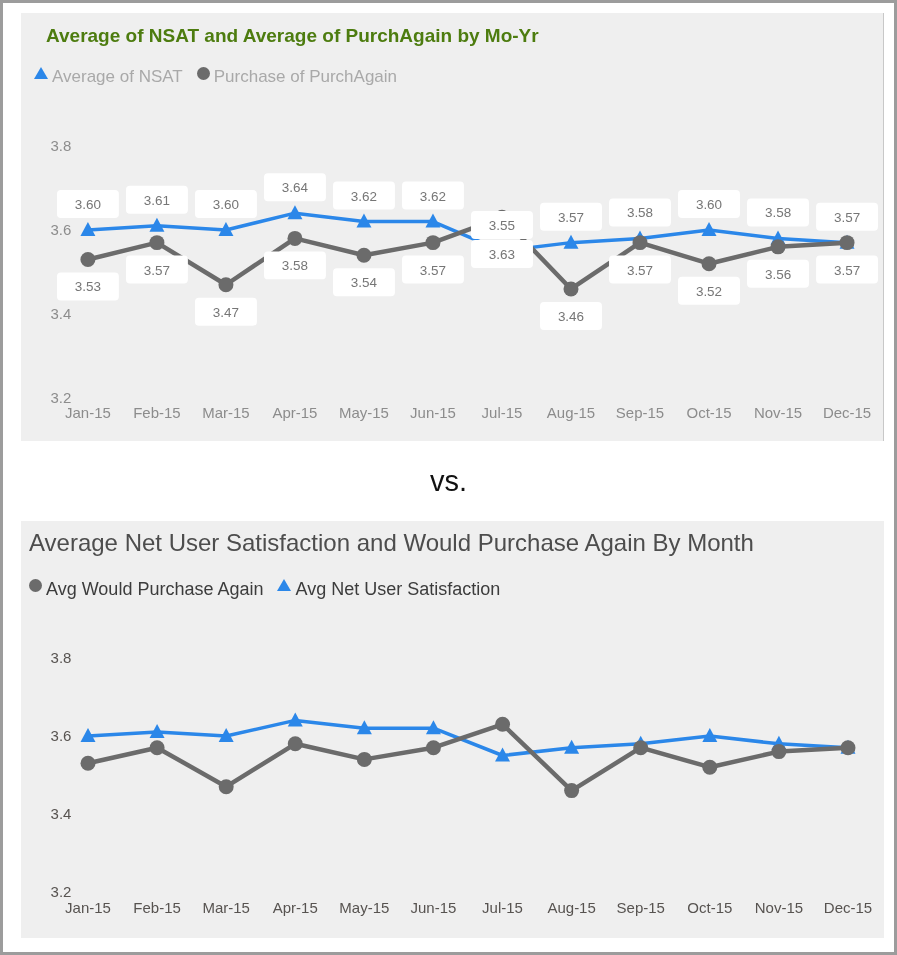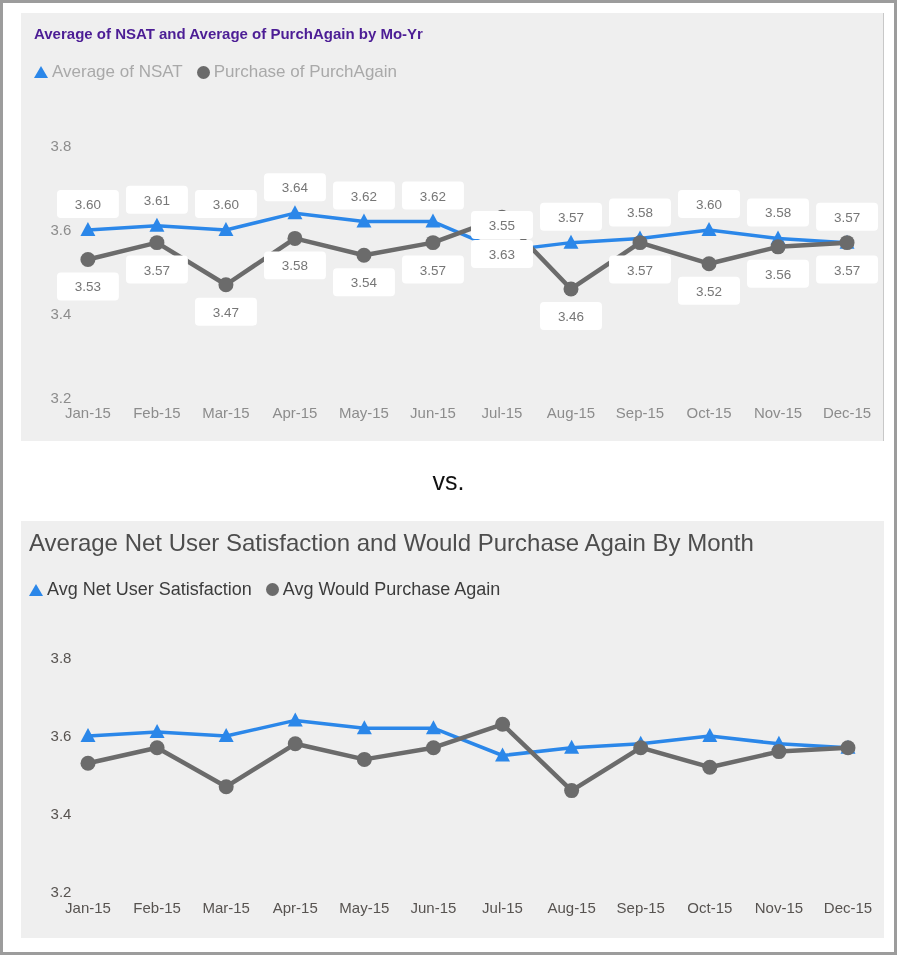--- a/index.html
+++ b/index.html
@@ -17,48 +17,48 @@
     left:18px; width:863px;
     background:#EFEFEF;
   }
   #card-top { top:10px;  height:428px; border-right:1px solid #C8C8C8; }
   #card-bottom { top:518px; height:417px; }
   .chart-card .plot {
     position:absolute; left:0; top:0; width:100%; height:100%;
   }
   .card-head { position:relative; z-index:2; pointer-events:none; }
   .title-top {
-    margin:12px 0 0 13px;
-    font-size:15px; font-weight:bold; color:#4c1d95;
+    margin:12px 0 0 25px;
+    font-size:19px; font-weight:bold; color:#4d7c0f;
   }
   .title-bottom {
     margin:8px 0 0 8px;
     font-size:24px; font-weight:normal; color:#4D4D4D;
   }
   .legend {
     display:flex; align-items:center; gap:14px;
     pointer-events:auto;
   }
   #card-top .legend { margin:20px 0 0 13px; font-size:17px; color:#A9A9A9; }
   #card-bottom .legend { margin:22px 0 0 8px; font-size:18px; color:#3C3C3C; }
-  .legend-item { display:flex; align-items:center; gap:4px; cursor:pointer; }
+  .legend-item { display:flex; gap:4px; cursor:pointer; }
   .marker.tri {
     width:0; height:0;
     border-left:7px solid transparent;
     border-right:7px solid transparent;
     border-bottom:12px solid #2B87E9;
   }
   .marker.dot {
     width:13px; height:13px; border-radius:50%;
     background:#6B6B6B;
   }
   .vs-divider {
     position:absolute; left:0; top:438px; width:100%; height:80px;
     display:flex; align-items:center; justify-content:center;
-    font-size:25px; color:#111; background:#fff;
+    font-size:29px; color:#111; background:#fff;
   }
   text.ytick, text.xtick { font-family:"Liberation Sans", sans-serif; }
 </style>
 </head>
 <body>
 
 <div class="frame">
 
   <section class="chart-card" id="card-top">
     <div class="card-head">
@@ -178,26 +178,26 @@
 
   <div class="vs-divider">
     <span>vs.</span>
   </div>
 
   <section class="chart-card" id="card-bottom">
     <div class="card-head">
       <div class="title-bottom">Average Net User Satisfaction and Would Purchase Again By Month</div>
       <div class="legend">
         <span class="legend-item">
+          <span class="marker dot" style="background: rgb(107, 107, 107);"></span>
+          <span>Avg Would Purchase Again</span>
+        </span>
+        <span class="legend-item">
           <span class="marker tri" style="border-bottom-color: rgb(43, 135, 233);"></span>
           <span>Avg Net User Satisfaction</span>
-        </span>
-        <span class="legend-item">
-          <span class="marker dot" style="background: rgb(107, 107, 107);"></span>
-          <span>Avg Would Purchase Again</span>
         </span>
       </div>
     </div>
     <svg class="plot" id="plot-1" viewBox="0 0 863 417">
         <g>
           <text x="40" y="142.0000000000001" text-anchor="middle" class="ytick" fill="#575350" font-size="15">3.8</text>
           <text x="40" y="220" text-anchor="middle" class="ytick" fill="#575350" font-size="15">3.6</text>
           <text x="40" y="298.00000000000006" text-anchor="middle" class="ytick" fill="#575350" font-size="15">3.4</text>
           <text x="40" y="376" text-anchor="middle" class="ytick" fill="#575350" font-size="15">3.2</text>
           <text x="67" y="392" text-anchor="middle" class="xtick" fill="#575350" font-size="15">Jan-15</text>

